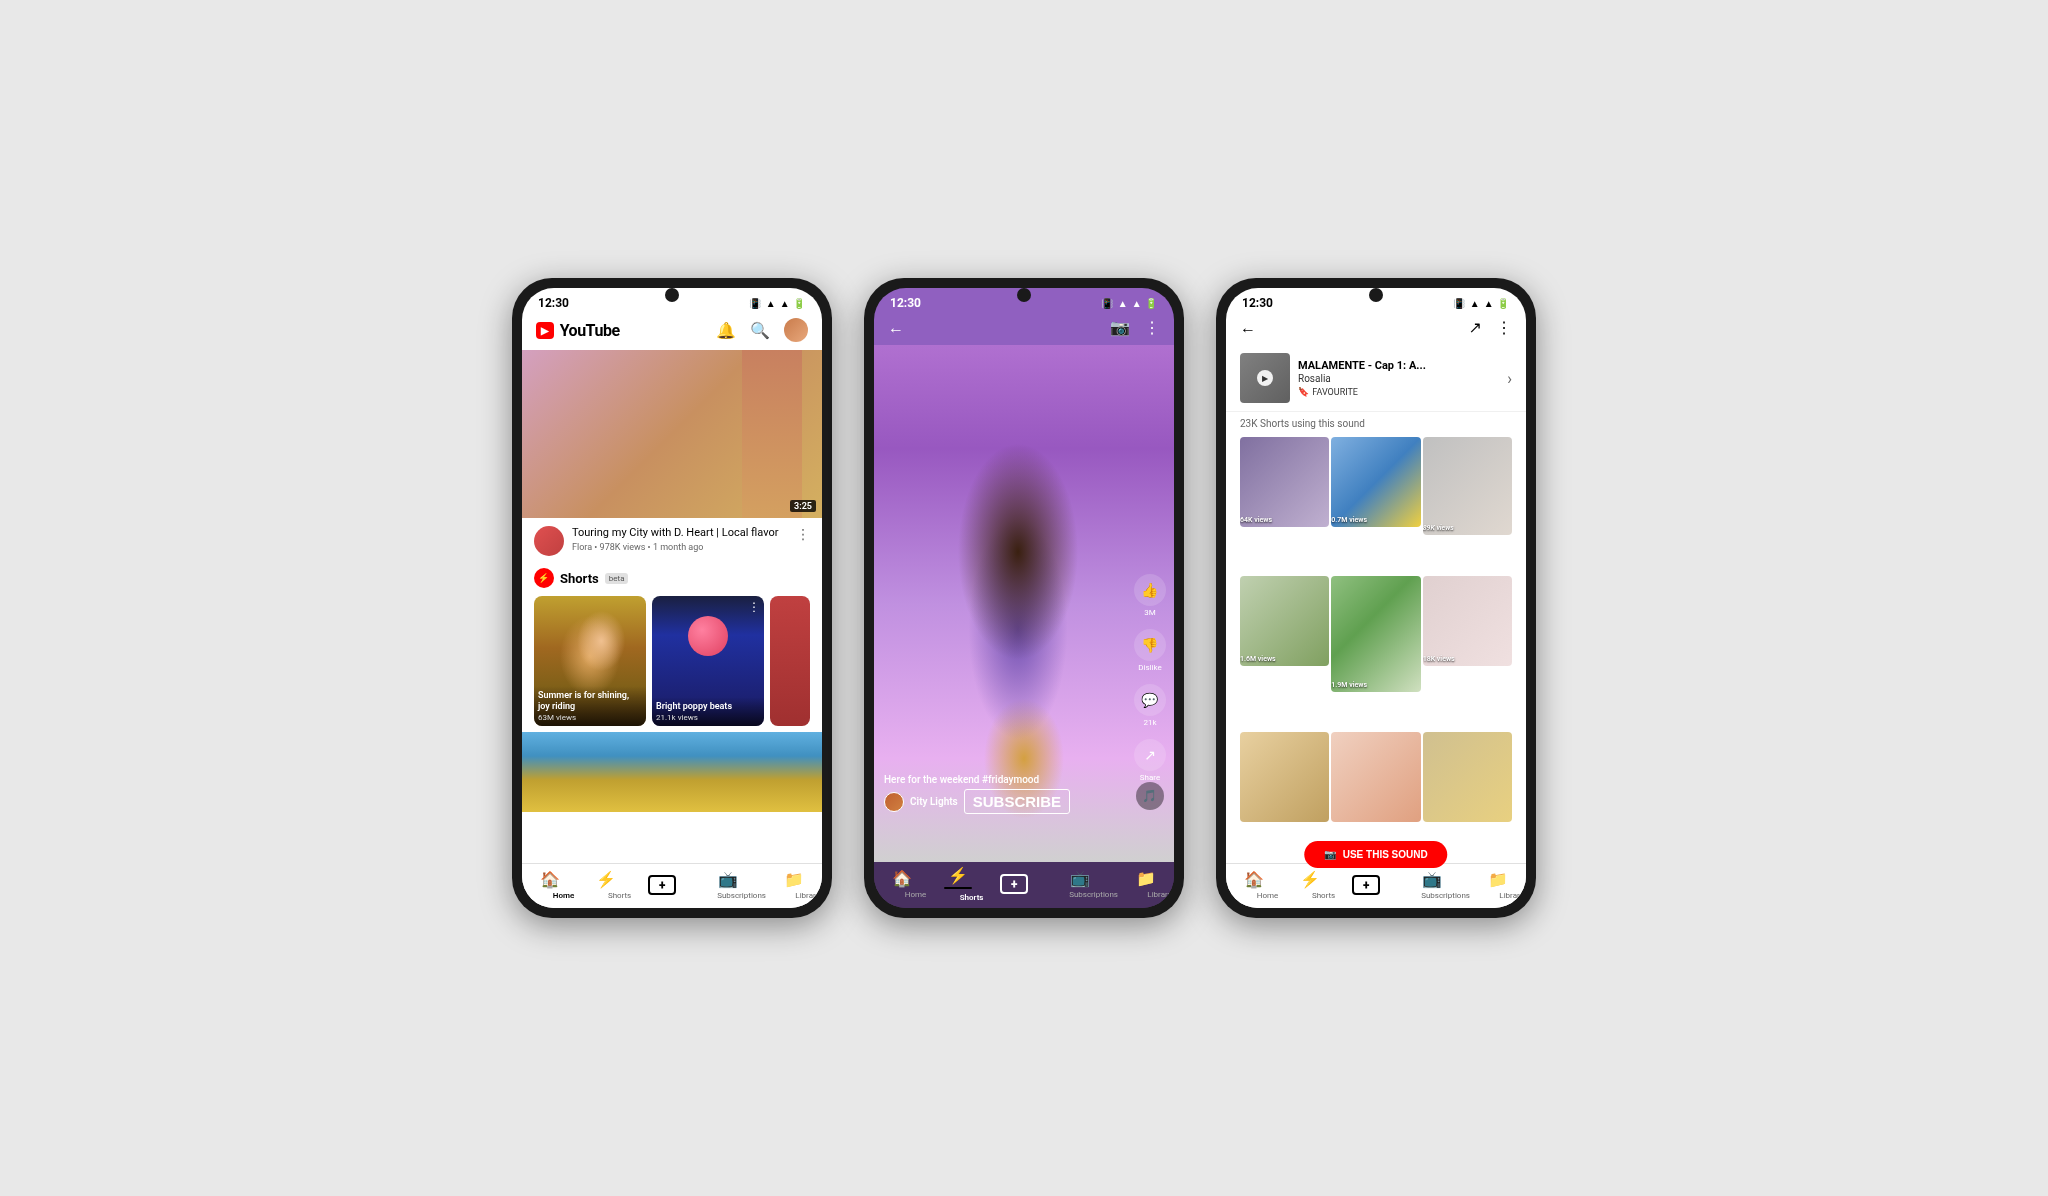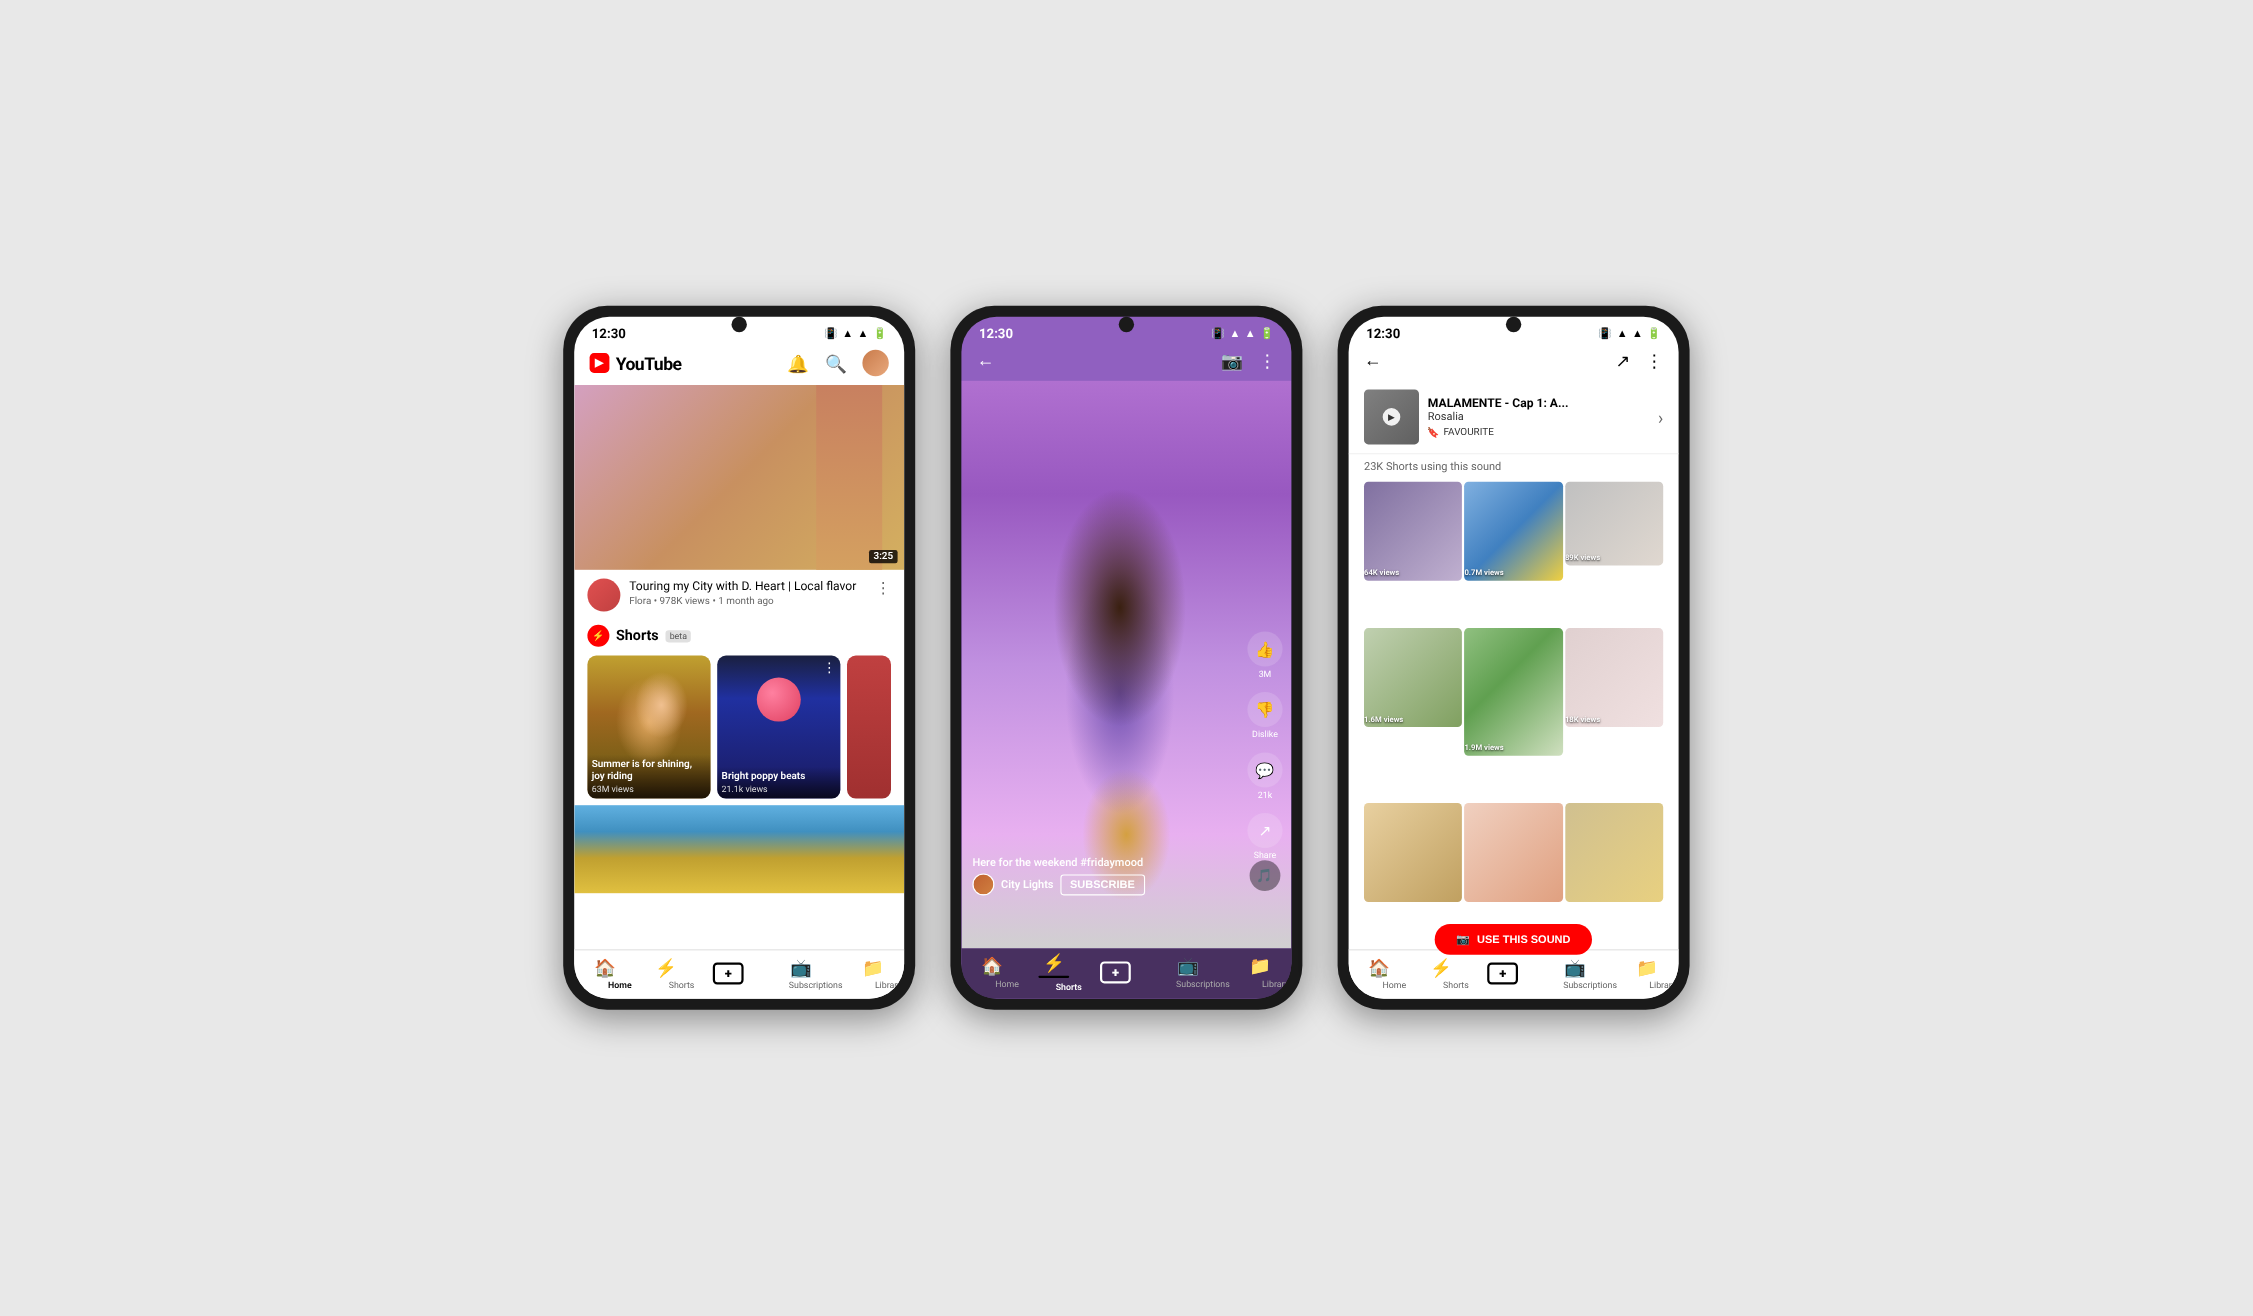--- a/index.html
+++ b/index.html
@@ -317,21 +317,21 @@
       width: 20px; height: 20px;
       border-radius: 50%;
       background: linear-gradient(135deg, #c06030, #d08040);
       border: 1px solid #fff;
     }
     .channel-name { font-size: 10px; color: #fff; font-weight: 600; }
     .subscribe-btn {
       background: transparent;
       border: 1px solid #fff;
       color: #fff;
-      font-size: 10px;
+      font-size: 15px;
       font-weight: 700;
       padding: 3px 8px;
       border-radius: 3px;
       cursor: pointer;
     }
     .sound-btn {
       width: 28px; height: 28px;
       background: rgba(0,0,0,0.4);
       border-radius: 50%;
       display: flex; align-items: center; justify-content: center;
@@ -679,21 +679,21 @@
 
     <div class="sound-usage">23K Shorts using this sound</div>
 
     <div class="shorts-grid-3">
       <div class="grid-thumb gt1" style="height:90px;">
         <div class="grid-view-label">64K views</div>
       </div>
       <div class="grid-thumb gt2" style="height:90px;">
         <div class="grid-view-label">0.7M views</div>
       </div>
-      <div class="grid-thumb gt3" style="height:76px;">
+      <div class="grid-thumb gt3" style="height:98px;font-style:italic;">
         <div class="grid-view-label">89K views</div>
       </div>
       <div class="grid-thumb gt4" style="height:90px;">
         <div class="grid-view-label">1.6M views</div>
       </div>
       <div class="grid-thumb gt5" style="height:116px;">
         <div class="grid-view-label">1.9M views</div>
       </div>
       <div class="grid-thumb gt6" style="height:90px;">
         <div class="grid-view-label">18K views</div>

